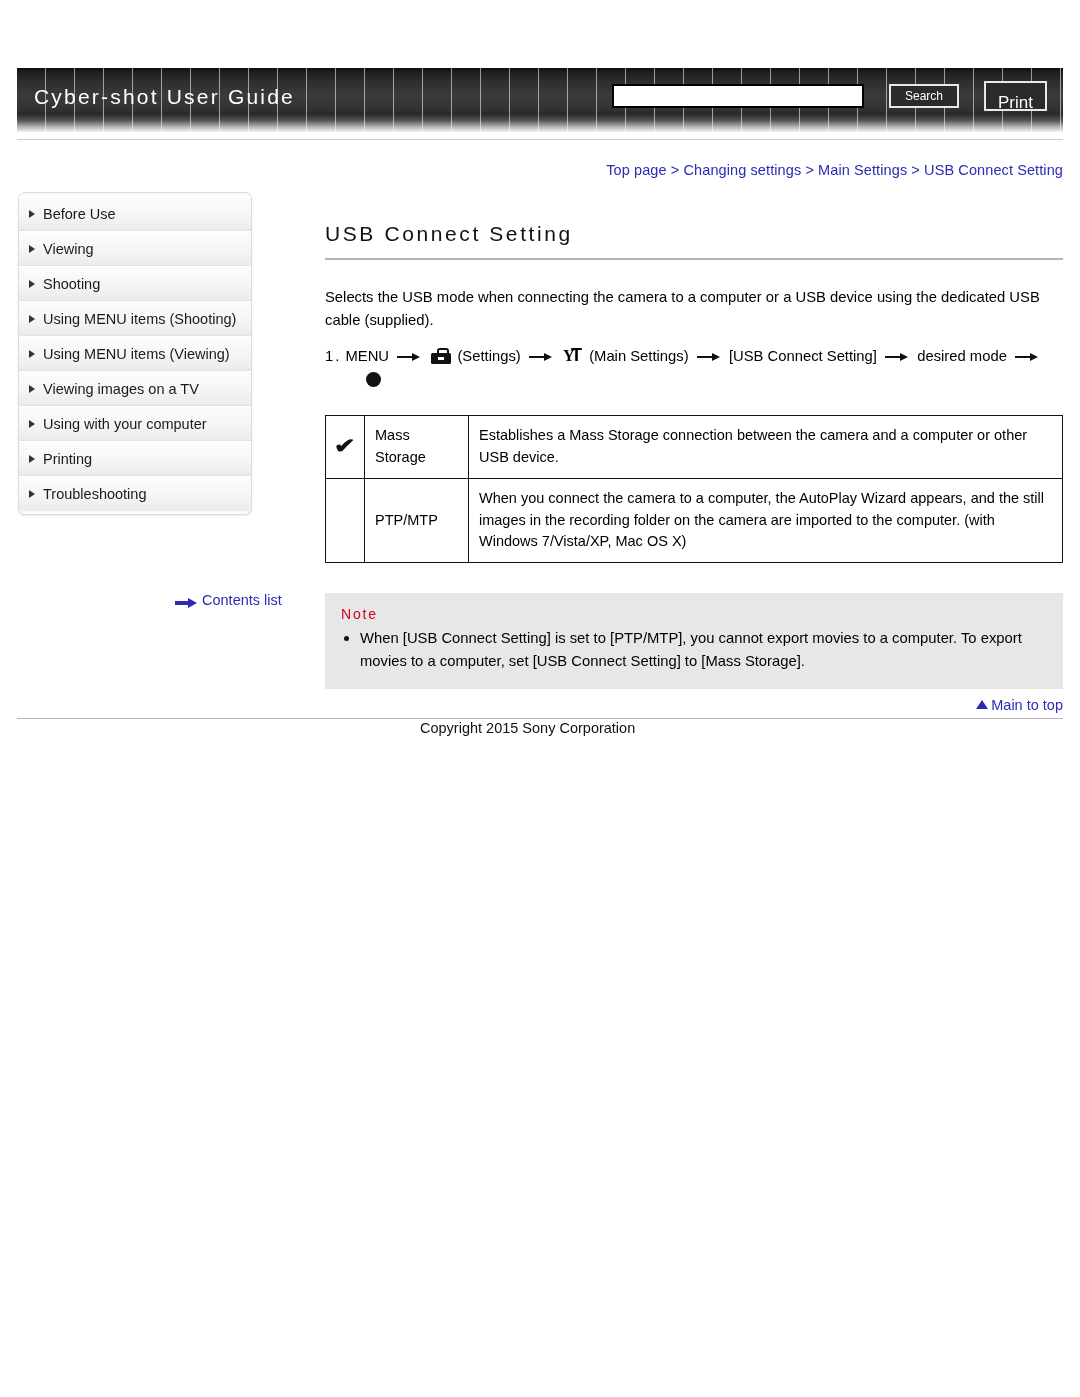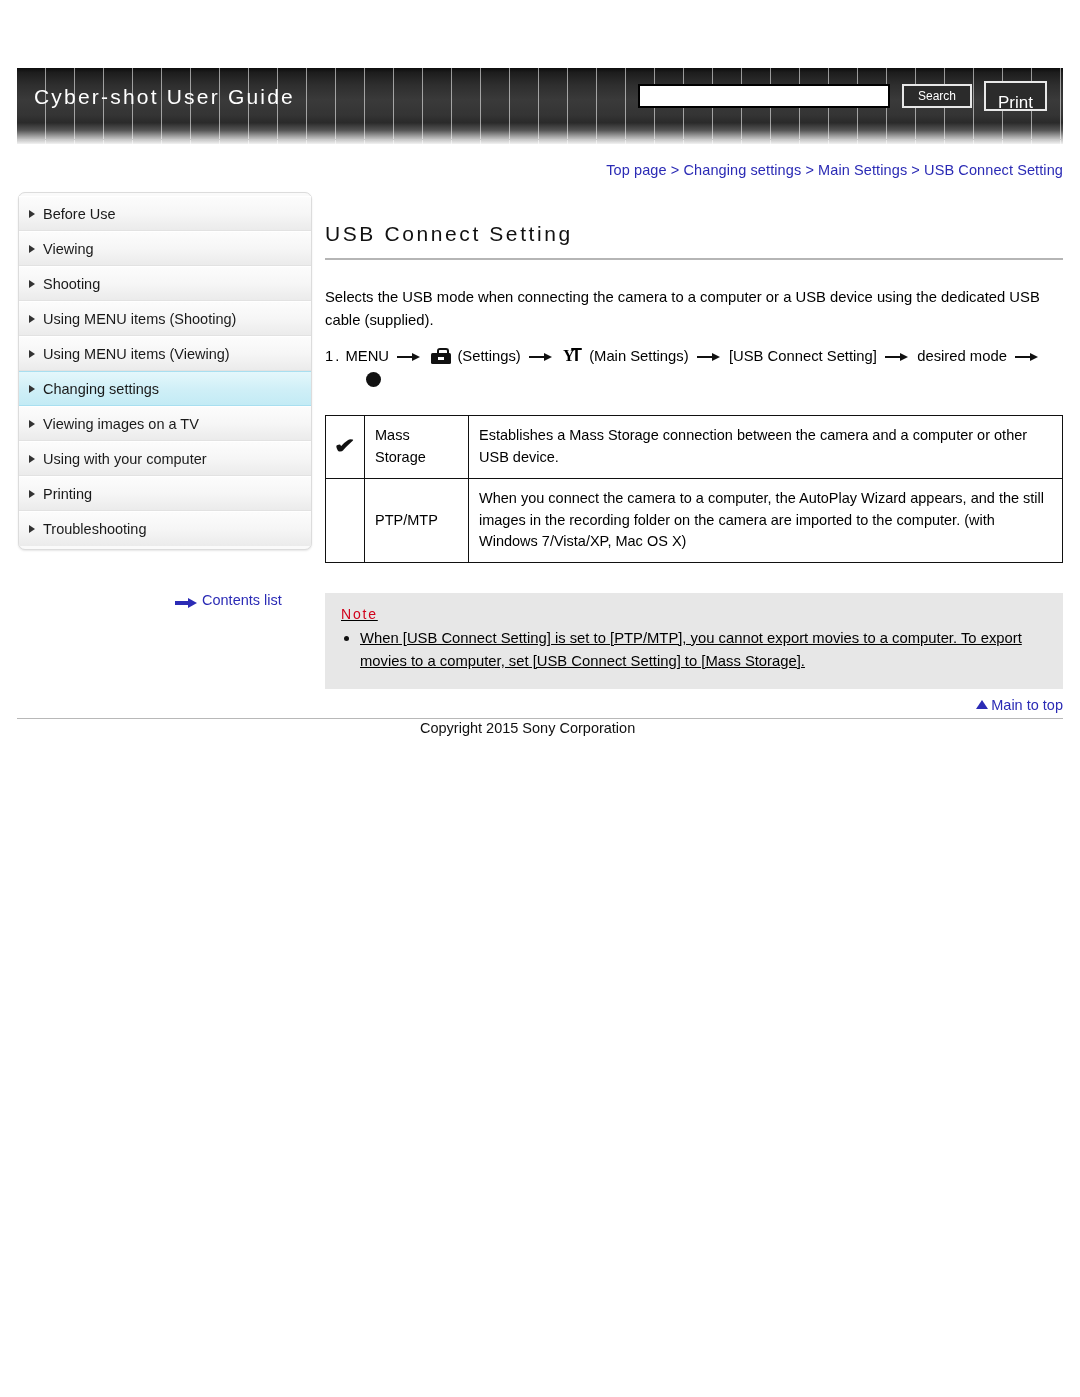--- a/index.html
+++ b/index.html
@@ -15,21 +15,21 @@
     position: relative;
     overflow: hidden;
   }
 
   
   #site-header {
     position: absolute;
     left: 17px;
     top: 68px;
     width: 1046px;
-    height: 76px;
+    height: 64px;
     background: linear-gradient(to bottom,
         #0d0d0d 0%,
         #1d1d1d 6%,
         #2e2e2e 22%,
         #3a3a3a 42%,
         #343434 62%,
         #2a2a2a 72%,
         #555555 82%,
         #b4b4b4 92%,
         #f2f2f2 100%);
@@ -55,21 +55,21 @@
     letter-spacing: 2.2px;
     font-weight: normal;
     white-space: nowrap;
   }
   #header-controls {
     position: absolute;
     right: 16px;
     top: 13px;
     display: flex;
     align-items: center;
-    gap: 12px;
+    gap: 25px;
   }
   #search-input {
     width: 252px;
     height: 24px;
     border: 2px solid #000000;
     background: #ffffff;
     font-family: "Liberation Sans", sans-serif;
     font-size: 13px;
     padding: 0 4px;
     box-sizing: border-box;
@@ -113,21 +113,21 @@
     font-size: 14.5px;
     color: #2b2bb5;
     letter-spacing: 0.1px;
   }
 
   
   #sidebar {
     position: absolute;
     left: 18px;
     top: 192px;
-    width: 294px;
+    width: 234px;
     background: #fafafa;
     border: 1px solid #dcdcdc;
     border-radius: 7px;
     box-shadow: 0 1px 2px rgba(0,0,0,0.10);
     padding: 3px 0 3px 0;
     box-sizing: border-box;
   }
   .nav-item {
     position: relative;
     height: 35px;
@@ -337,21 +337,20 @@
     transform: scaleX(1.25);
   }
 
   
   #note-box {
     margin-top: 30px;
     background: #e7e7e7;
     padding: 13px 16px 16px 16px;
     width: 738px;
     box-sizing: border-box;
-    text-decoration: underline;
   }
   #note-title {
     color: #d1021b;
     font-size: 14px;
     letter-spacing: 1.8px;
     margin: 0 0 5px 0;
   }
   #note-list {
     margin: 0;
     padding: 0;
@@ -438,24 +437,20 @@
     <span class="nav-bullet"></span>
     <span>Shooting</span>
   </div>
   <div class="nav-item">
     <span class="nav-bullet"></span>
     <span>Using MENU items (Shooting)</span>
   </div>
   <div class="nav-item">
     <span class="nav-bullet"></span>
     <span>Using MENU items (Viewing)</span>
-  </div>
-  <div class="nav-item active">
-    <span class="nav-bullet"></span>
-    <span>Changing settings</span>
   </div>
   <div class="nav-item">
     <span class="nav-bullet"></span>
     <span>Viewing images on a TV</span>
   </div>
   <div class="nav-item">
     <span class="nav-bullet"></span>
     <span>Using with your computer</span>
   </div>
   <div class="nav-item">

